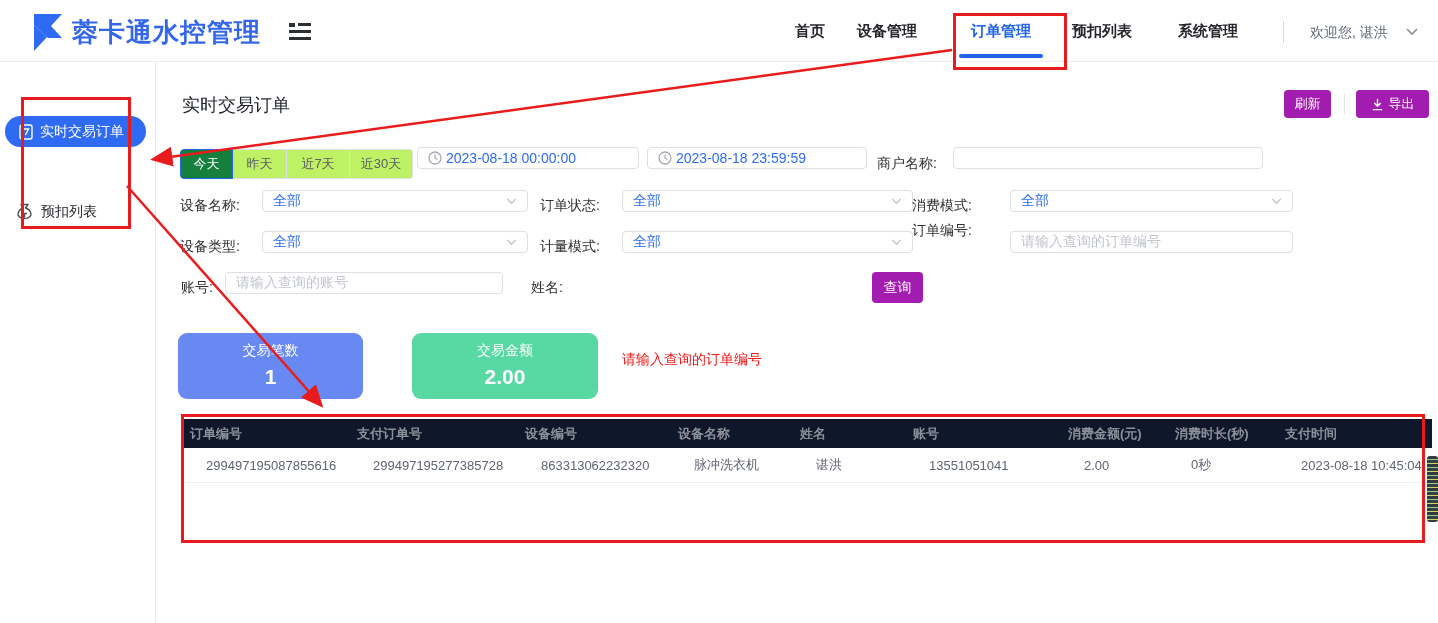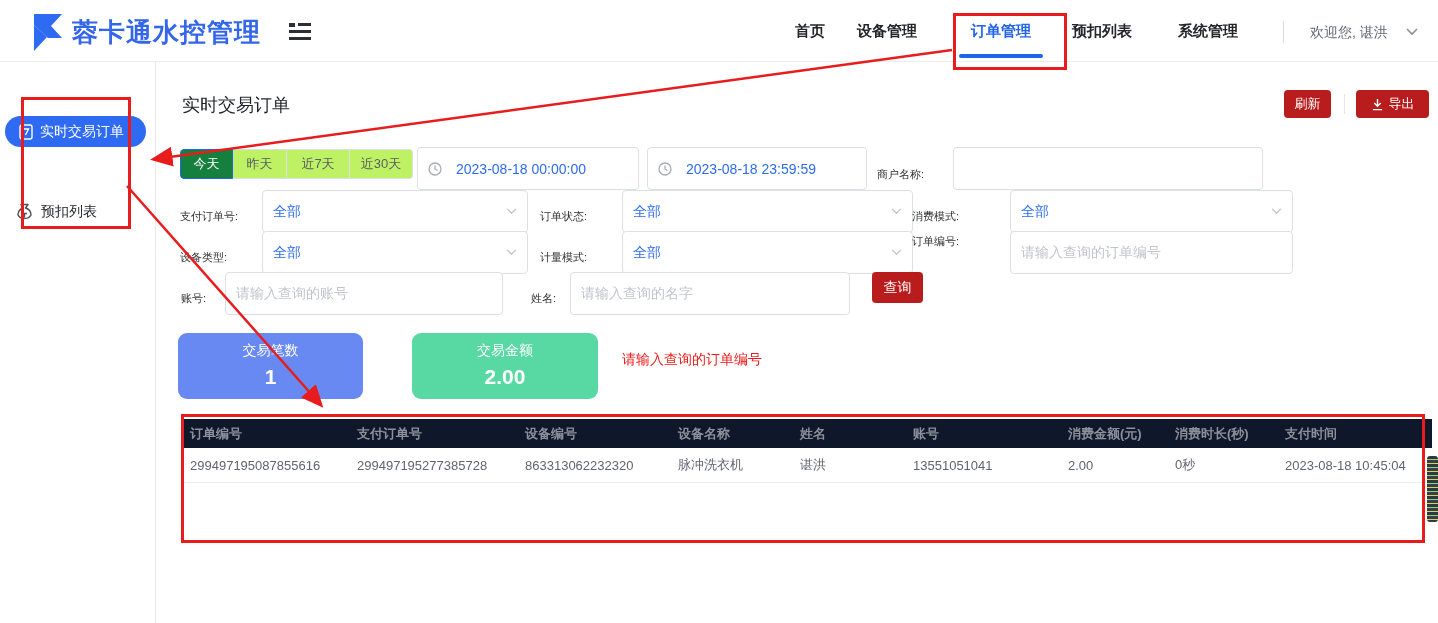--- a/index.html
+++ b/index.html
@@ -19,47 +19,47 @@
 
   
   .side-divider { position:absolute; left:155px; top:62px; width:1px; height:561px; background:#e6e9ee; }
   .side-pill { position:absolute; left:5px; top:116px; width:141px; height:31px; background:#2e6bf2; border-radius:16px;
     display:flex; align-items:center; color:#fff; font-size:14px; cursor:pointer; }
   .side-item2 { position:absolute; left:16px; top:200px; width:130px; height:24px; display:flex; align-items:center;
     color:#24262b; font-size:14px; cursor:pointer; }
 
   
   .page-title { position:absolute; left:182px; top:93px; font-size:18px; font-weight:500; color:#1f2329; }
-  .btn-blue { position:absolute; background:#b91c1c; color:#fff; border-radius:4px; display:flex; align-items:center;
+  .btn-blue { position:absolute; background:#a21caf; color:#fff; border-radius:4px; display:flex; align-items:center;
     justify-content:center; font-size:13px; cursor:pointer; gap:5px; }
   .topbtn-divider { position:absolute; left:1344px; top:94px; width:1px; height:20px; background:#e2e4e8; }
 
   
-  .lbl { position:absolute; font-size:11px; color:#303133; white-space:nowrap;margin-top:12px; }
-  .inp { position:absolute; height:43px; border:1px solid #dcdfe6; border-radius:4px; background:#fff;
-    display:flex; align-items:center; padding:0 10px; font-size:14px; gap:14px; }
+  .lbl { position:absolute; font-size:14px; color:#303133; white-space:nowrap; }
+  .inp { position:absolute; height:22px; border:1px solid #dcdfe6; border-radius:4px; background:#fff;
+    display:flex; align-items:center; padding:0 10px; font-size:14px; gap:4px; }
   .ph { color:#c0c4cc; }
   .blue-val { color:#2d6cf0; }
   .chev { margin-left:auto; flex:0 0 auto; }
   .qgroup { position:absolute; left:180px; top:149px; height:30px; display:flex; }
   .qbtn { height:30px; border:1px solid #dcdfe6; border-left-width:0; background:#bef264; color:#5a5e66; font-size:13px;
     display:flex; align-items:center; justify-content:center; cursor:pointer; }
   .qbtn:first-child { border-left-width:1px; border-radius:4px 0 0 4px; }
   .qbtn:last-child { border-radius:0 4px 4px 0; }
   .qbtn.active { background:#15803d; border-color:#2164e8; color:#fff;font-family:Liberation Mono, monospace; }
 
   
   .card { position:absolute; top:333px; height:66px; border-radius:9px; color:#fff; text-align:center; padding-top:9px; }
   .card .clabel { font-size:14px; }
   .card .cvalue { font-size:21px; font-weight:700; margin-top:5px; }
 
   
   .tbl-head { position:absolute; left:182px; top:419px; width:1250px; height:29px; background:#0f172a; display:flex; align-items:center; }
   .tbl-row { position:absolute; left:182px; top:448px; width:1250px; height:35px; background:#fff; border-bottom:1px solid #eef0f4;
-    display:flex; align-items:center; cursor:pointer; }
+    display:flex; align-items:center; cursor:pointer;padding-left:16px; }
   .cell { padding-left:8px; font-size:13px; overflow:hidden; white-space:nowrap; flex:0 0 auto; }
   .hcell { color:#8b909a; font-weight:600; }
   .rcell { color:#5f6470; }
 
   
   .anno-box { position:absolute; border:3px solid #e81c1c; z-index:40; pointer-events:none; }
   .anno-svg { position:absolute; left:0; top:0; width:1438px; height:623px; z-index:41; pointer-events:none; }
   .anno-note { position:absolute; left:622px; top:351px; font-size:14px; font-weight:500; color:#f01818; z-index:42; }
 
   
@@ -147,21 +147,21 @@
     <svg width="14" height="14" viewBox="0 0 14 14">
       <circle cx="7" cy="7" r="6" fill="none" stroke="#a8abb2" stroke-width="1.3"></circle>
       <path d="M7 3.5 V7 L9.5 8.5" fill="none" stroke="#a8abb2" stroke-width="1.3"></path>
     </svg>
     <span class="blue-val">2023-08-18 23:59:59</span>
   </div>
 
   <div class="lbl" style="left:877px;top:155px;">商户名称:</div>
   <div class="inp" style="left:953px;top:147px;width:310px;"></div>
 
-  <div class="lbl" style="left:180px;top:197px;">支付订单号:</div>
+  <div class="lbl" style="left:180px;top:197px;">设备名称:</div>
   <div class="inp" style="left:262px;top:190px;width:266px;">
     <span class="blue-val">全部</span>
     <svg class="chev" width="11" height="7" viewBox="0 0 12 8">
       <polyline points="1,1 6,6 11,1" fill="none" stroke="#c0c4cc" stroke-width="1.5"></polyline>
     </svg>
   </div>
 
   <div class="lbl" style="left:540px;top:197px;">订单状态:</div>
   <div class="inp" style="left:622px;top:190px;width:291px;">
     <span class="blue-val">全部</span>
@@ -198,23 +198,20 @@
   <div class="inp" style="left:1010px;top:231px;width:283px;">
     <span class="ph">请输入查询的订单编号</span>
   </div>
 
   <div class="lbl" style="left:181px;top:279px;">账号:</div>
   <div class="inp" style="left:225px;top:272px;width:278px;">
     <span class="ph">请输入查询的账号</span>
   </div>
 
   <div class="lbl" style="left:531px;top:279px;">姓名:</div>
-  <div class="inp" style="left:570px;top:272px;width:280px;">
-    <span class="ph">请输入查询的名字</span>
-  </div>
 
   <div class="btn-blue" style="left:872px;top:272px;width:51px;height:31px;font-size:14px;">
     <span>查询</span>
   </div>
 
   <div class="card" style="left:178px;width:185px;background:#6889f2;">
     <div class="clabel">交易笔数</div>
     <div class="cvalue">1</div>
   </div>
   <div class="card" style="left:412px;width:186px;background:#58d8a3;">

